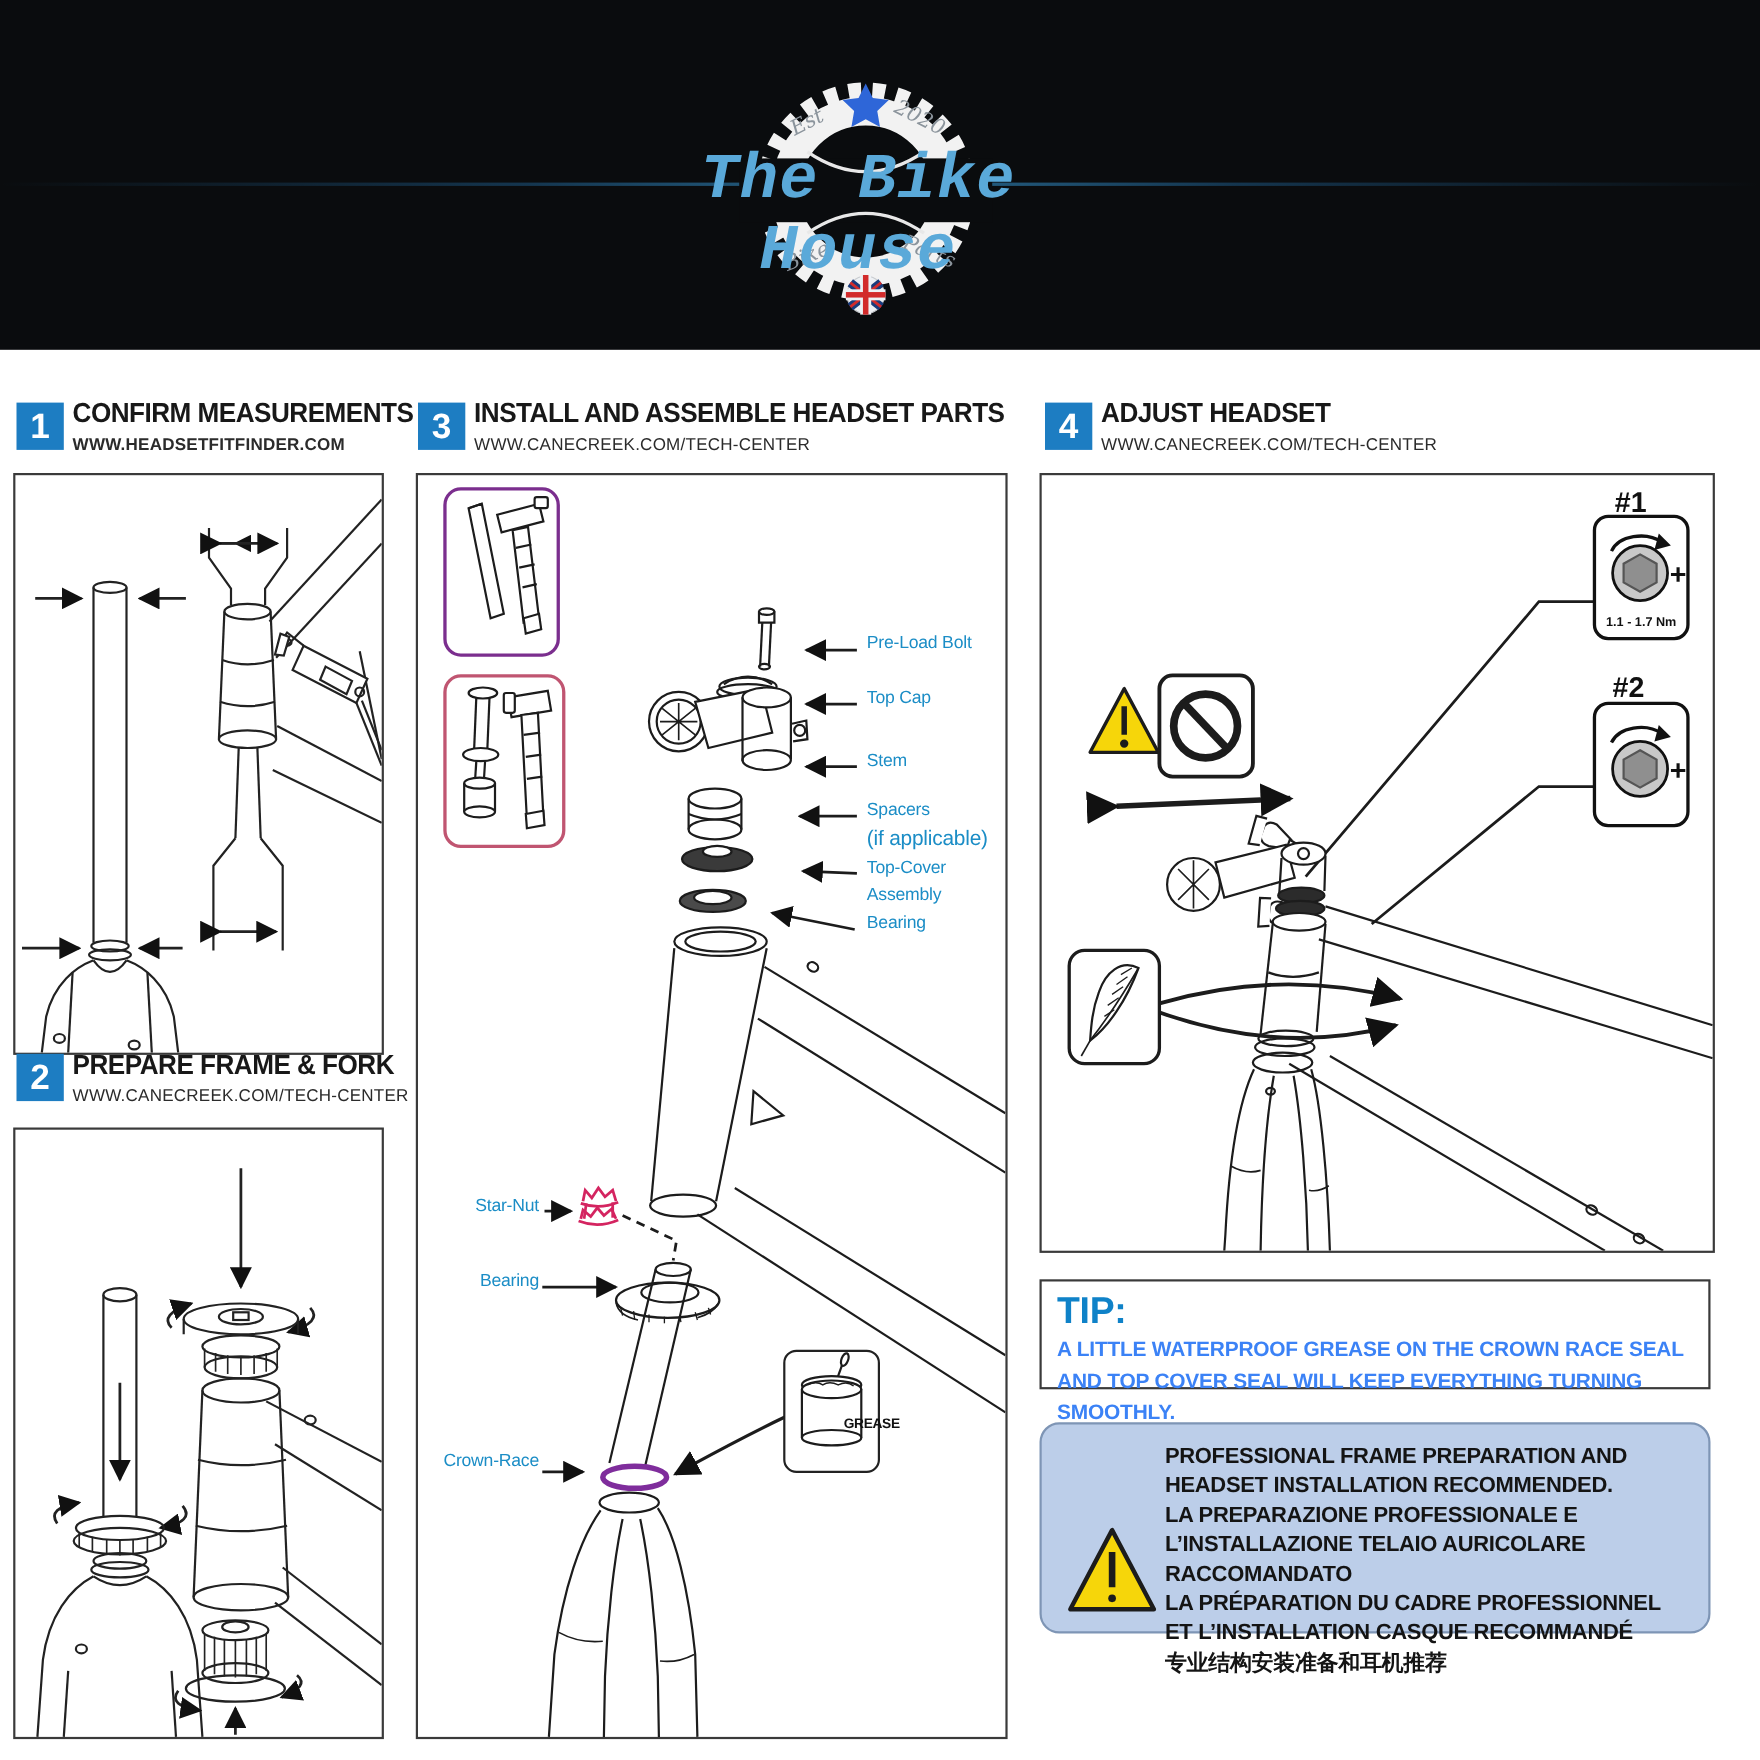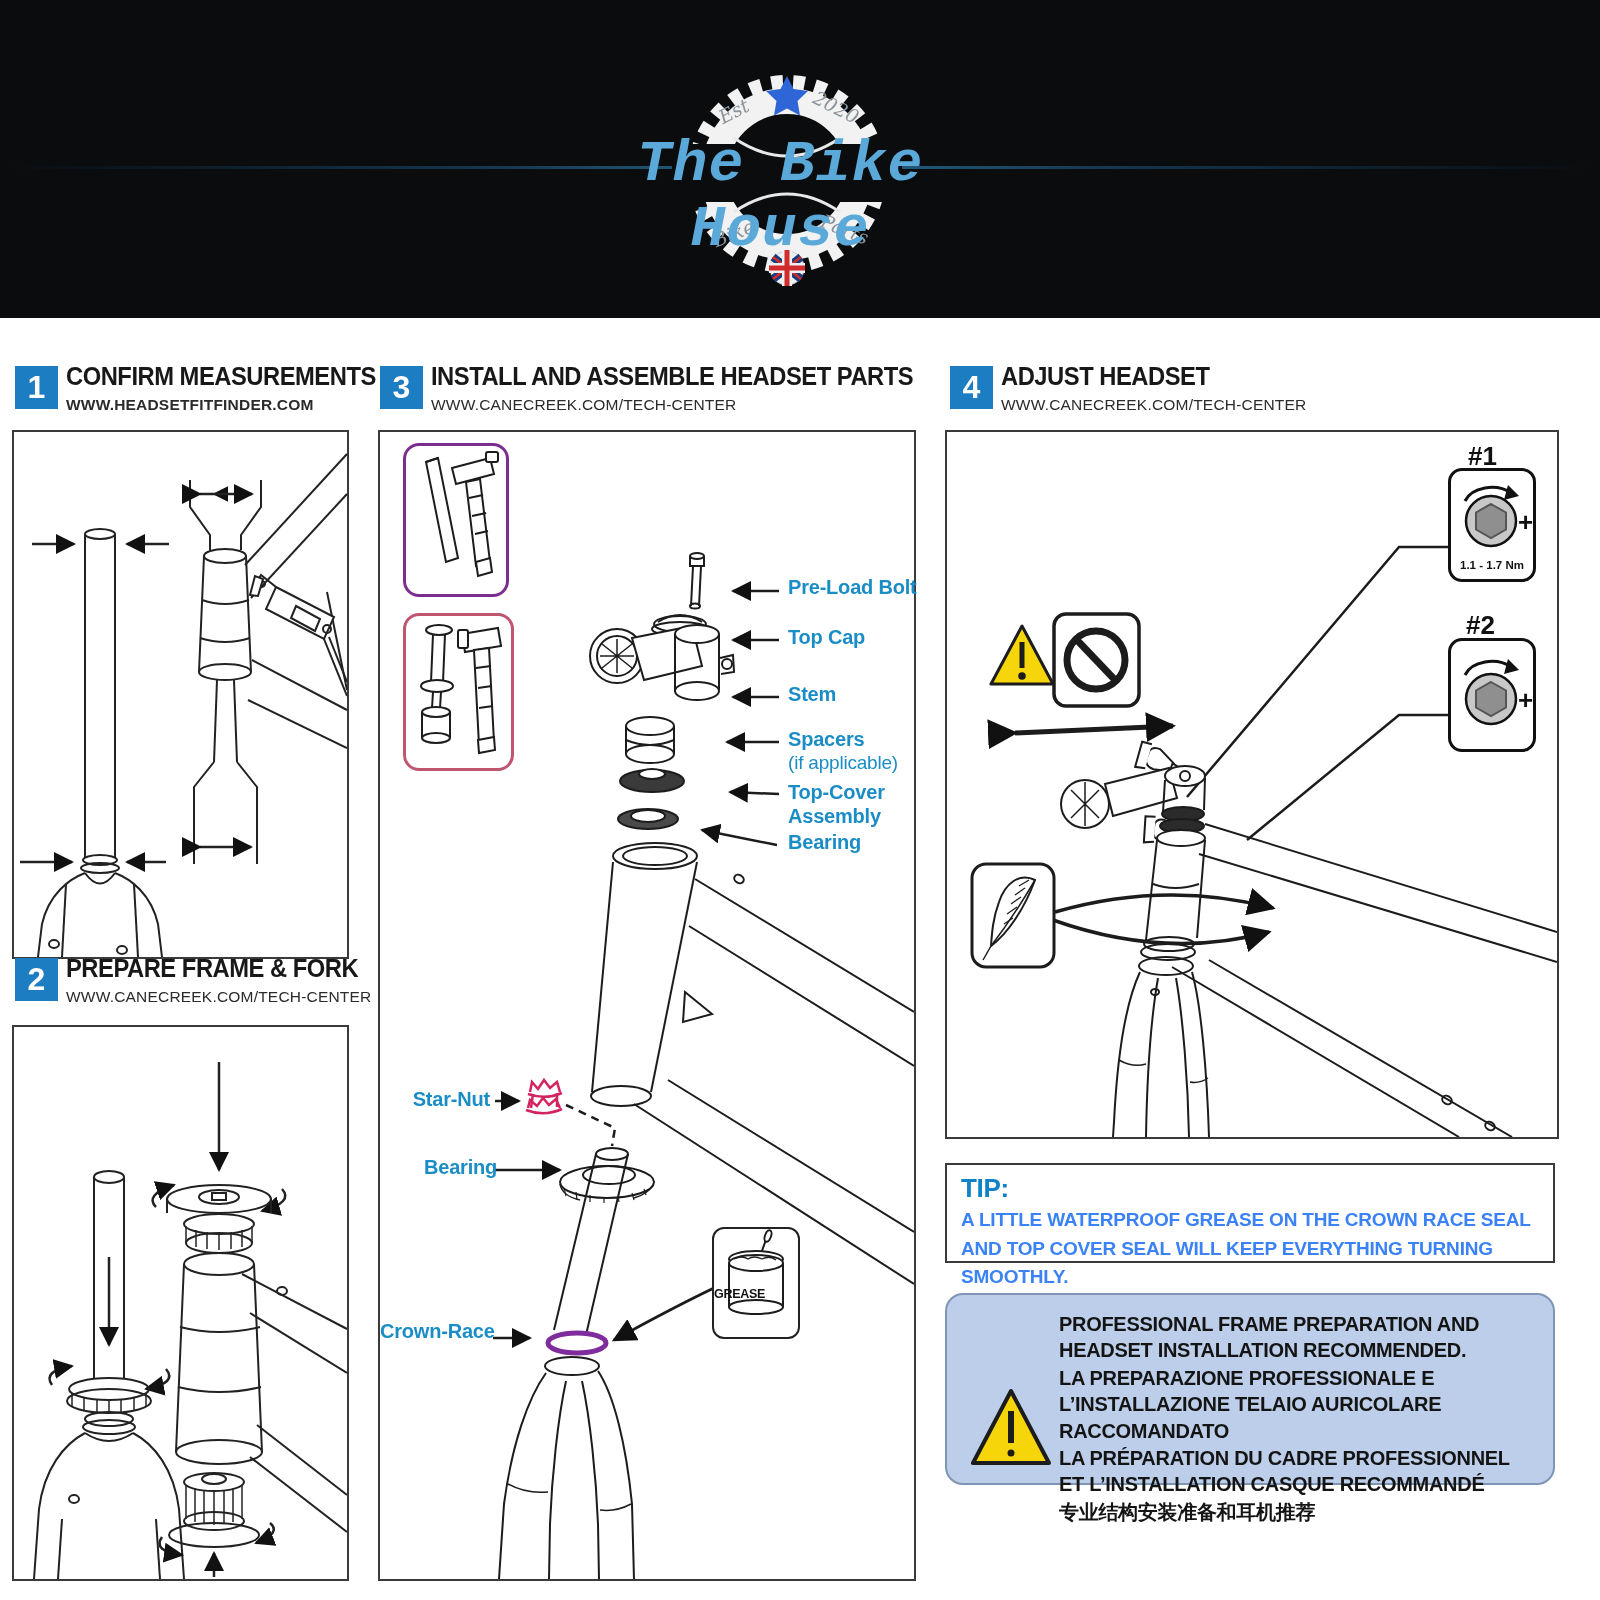--- a/index.html
+++ b/index.html
@@ -17,41 +17,41 @@
   .logo-script{position:absolute;font-family:"DejaVu Serif",serif;font-style:italic;color:#8b949c;font-size:19px;}
 
   
   .sec-num{position:absolute;width:43px;height:43px;background:#1d7dc2;color:#fff;
      font-weight:bold;font-size:32px;display:flex;align-items:center;justify-content:center;}
   .sec-title{position:absolute;font-weight:bold;font-size:25px;color:#181818;letter-spacing:-.5px;white-space:nowrap;transform:scaleX(.95);transform-origin:left;}
   .sec-url{position:absolute;font-size:15.5px;color:#2b2b2b;letter-spacing:.2px;white-space:nowrap;}
 
   .diag-box{position:absolute;border:2px solid #3a3a3a;background:#fff;}
 
-  .part-label{position:absolute;color:#1b8dc6;font-weight:bold;font-size:20px;white-space:nowrap;letter-spacing:-.2px;}
+  .part-label{position:absolute;color:#1b8dc6;font-weight:normal;font-size:16px;white-space:nowrap;letter-spacing:-.2px;}
   .part-label.light{font-weight:normal;}
 
   
   .torque-label{position:absolute;font-weight:bold;font-size:26px;color:#111;}
   .torque-box{position:absolute;width:82px;height:108px;border:3px solid #111;border-radius:14px;background:#fff;}
 
   
   #tip-box{position:absolute;left:945px;top:1163px;width:610px;height:100px;border:2px solid #3a3a3a;background:#fff;box-sizing:border-box;padding:8px 14px;}
-  #tip-heading{color:#0f82c8;font-weight:bold;font-size:26px;letter-spacing:-.3px;}
+  #tip-heading{color:#0f82c8;font-weight:bold;font-size:34px;letter-spacing:-.3px;}
   #tip-text{color:#3b82f6;font-weight:bold;font-size:19px;line-height:1.5;letter-spacing:-.2px;margin-top:2px;}
 
   
   #notice-box{position:absolute;left:945px;top:1293px;width:610px;height:192px;background:#bccee9;
      border:2px solid #7e95b5;border-radius:18px;box-sizing:border-box;padding-left:26px;}
   #notice-text{position:absolute;left:112px;top:16px;width:478px;color:#141414;font-weight:bold;
      font-size:20px;line-height:1.32;letter-spacing:-.3px;}
   .notice-line{margin:0 0 1px 0;}
 
   .grease-box{position:absolute;left:712px;top:1227px;width:84px;height:108px;border:2.5px solid #222;border-radius:12px;background:#fff;}
-  .grease-text{position:absolute;left:0;top:58px;width:104px;text-align:left;font-size:12.5px;font-weight:bold;color:#111;letter-spacing:-.3px;}
+  .grease-text{position:absolute;left:0;top:58px;width:104px;text-align:right;font-size:12.5px;font-weight:bold;color:#111;letter-spacing:-.3px;}
 
   .toolbox{position:absolute;background:#fff;}
   svg{display:block;}
 </style>
 </head>
 <body>
 
 <div id="page">
 
   <div id="header-band">

